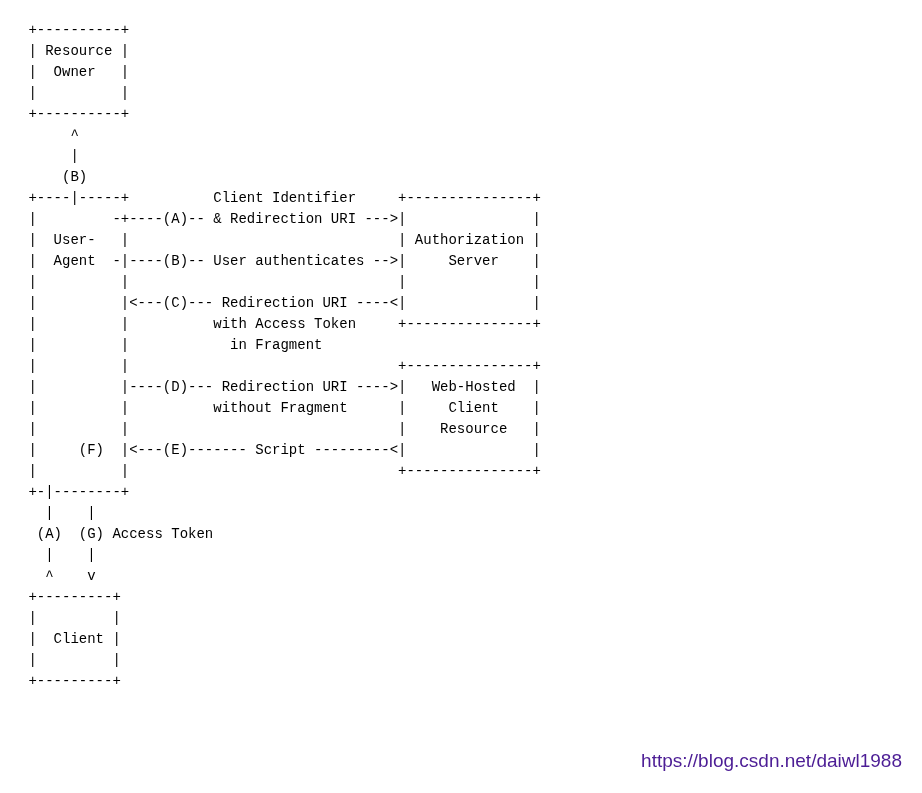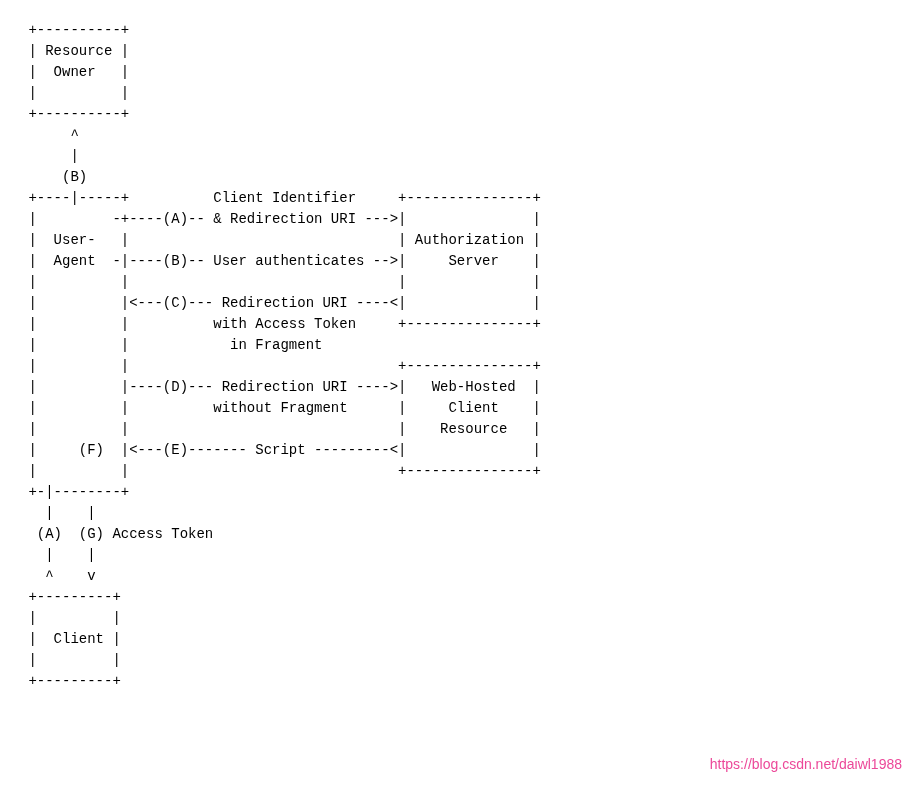--- a/index.html
+++ b/index.html
@@ -17,23 +17,23 @@
     }
     pre {
       margin: 0;
       font-family: inherit;
       white-space: pre;
     }
     .watermark {
       position: absolute;
       bottom: 18px;
       right: 20px;
-      color: #ec4899;
+      color: #4c1d95;
       font-family: Arial, sans-serif;
-      font-size: 14px;
+      font-size: 19px;
     }
   </style>
 </head>
 <body>
 
 <pre id="diagram"> +----------+
  | Resource |
  |  Owner   |
  |          |
  +----------+

